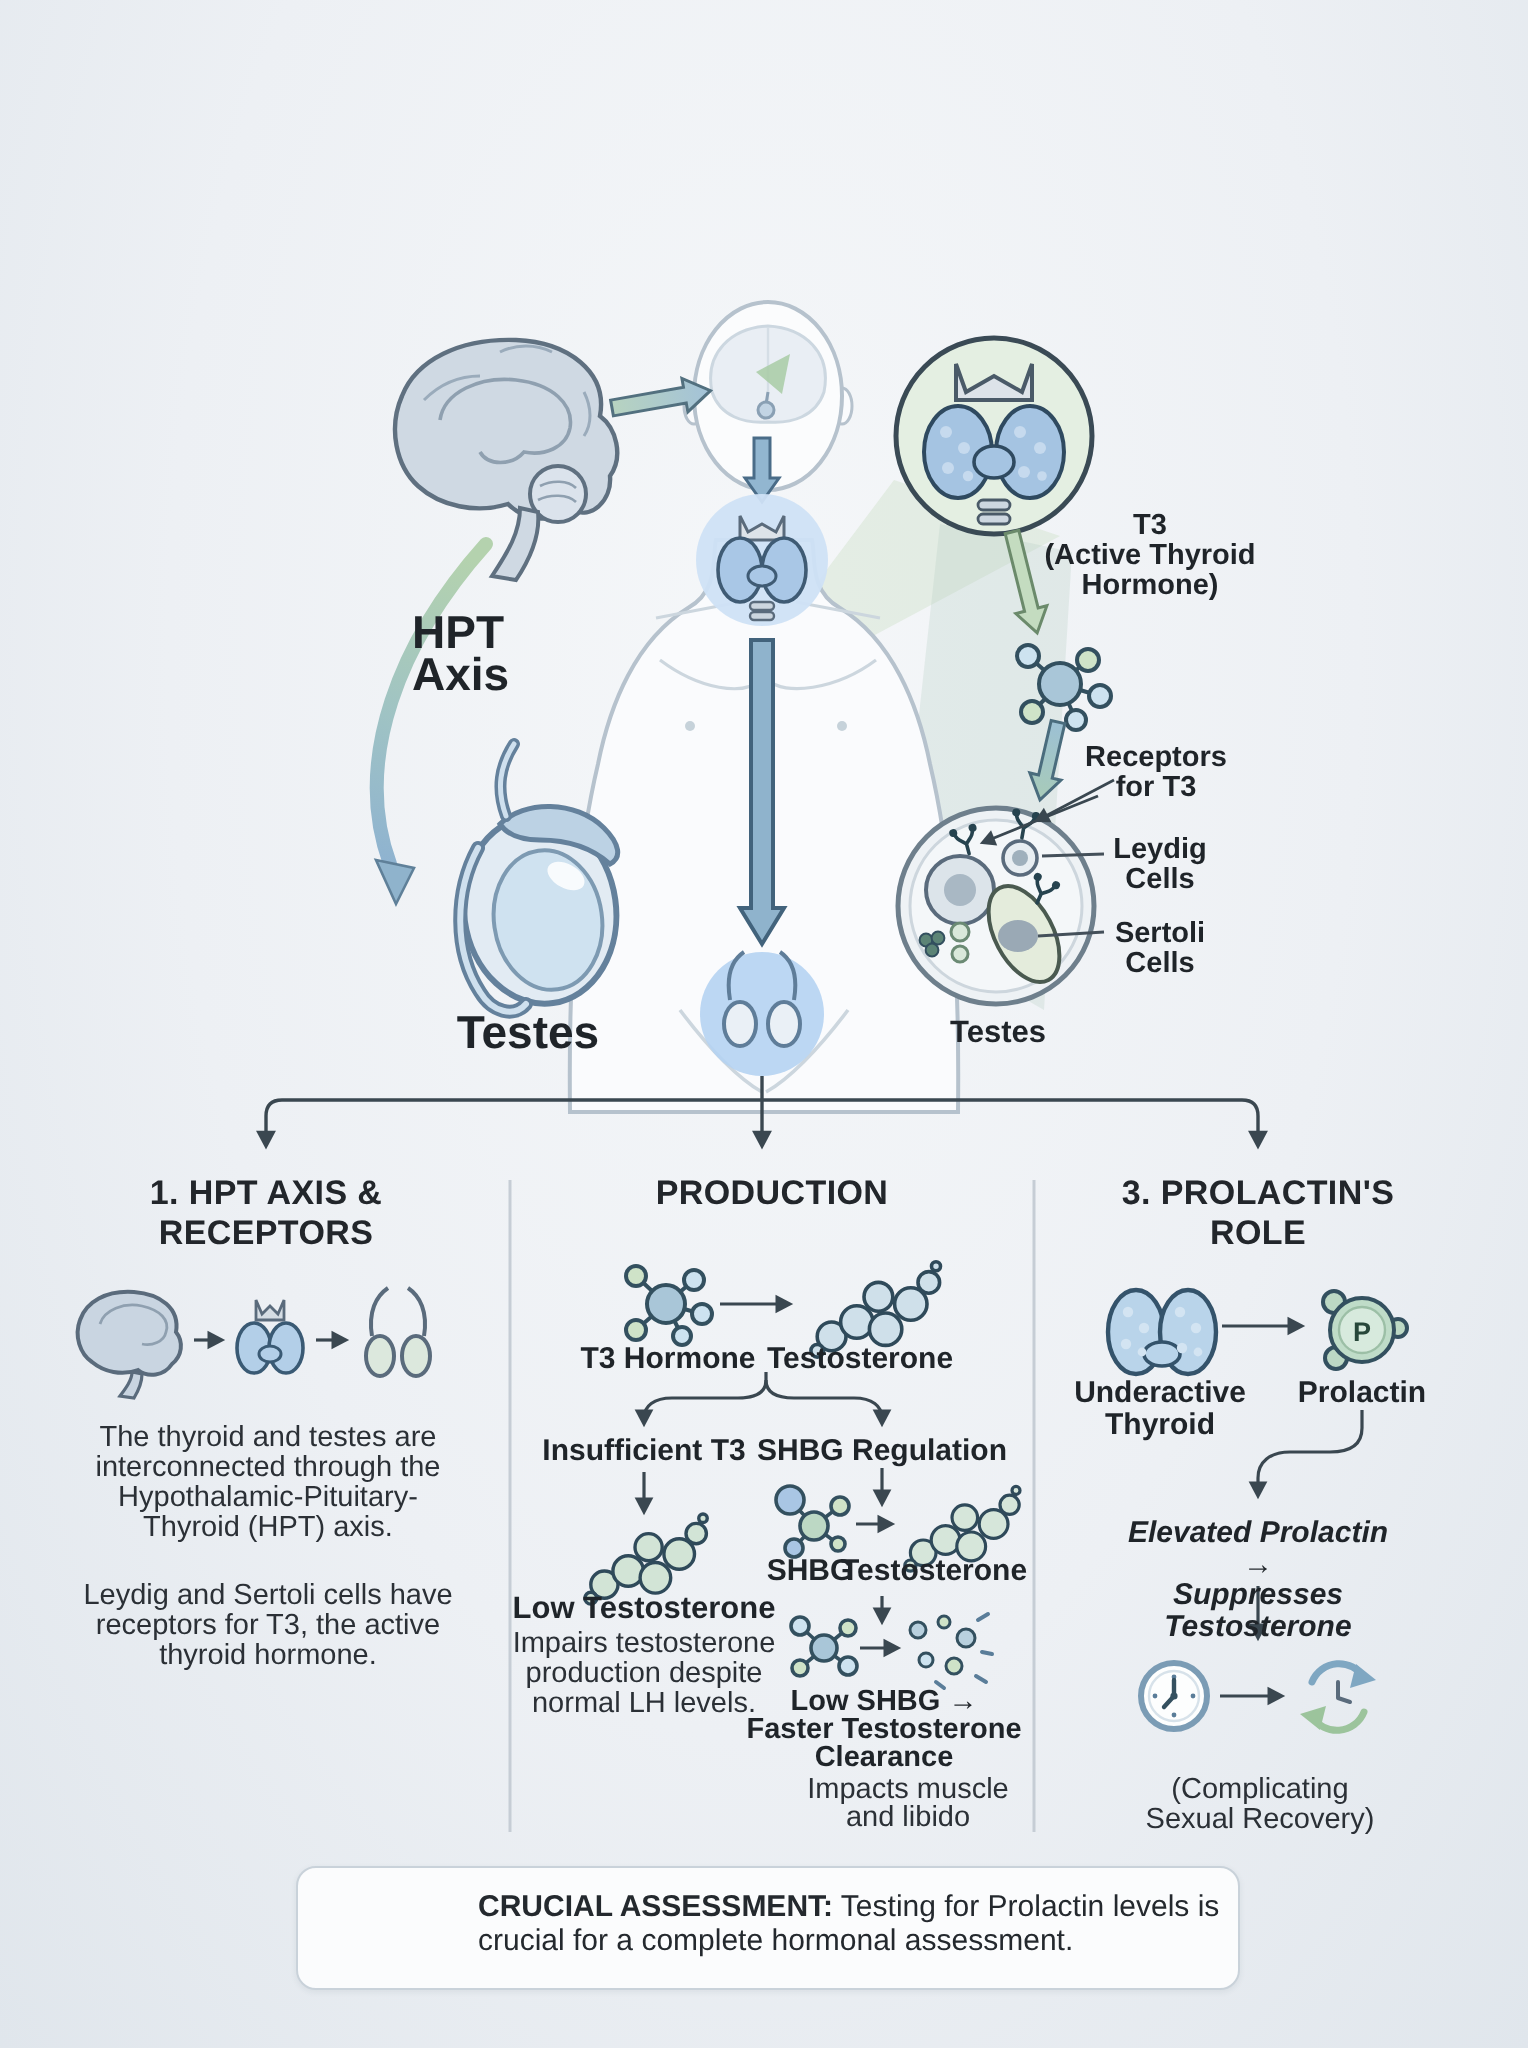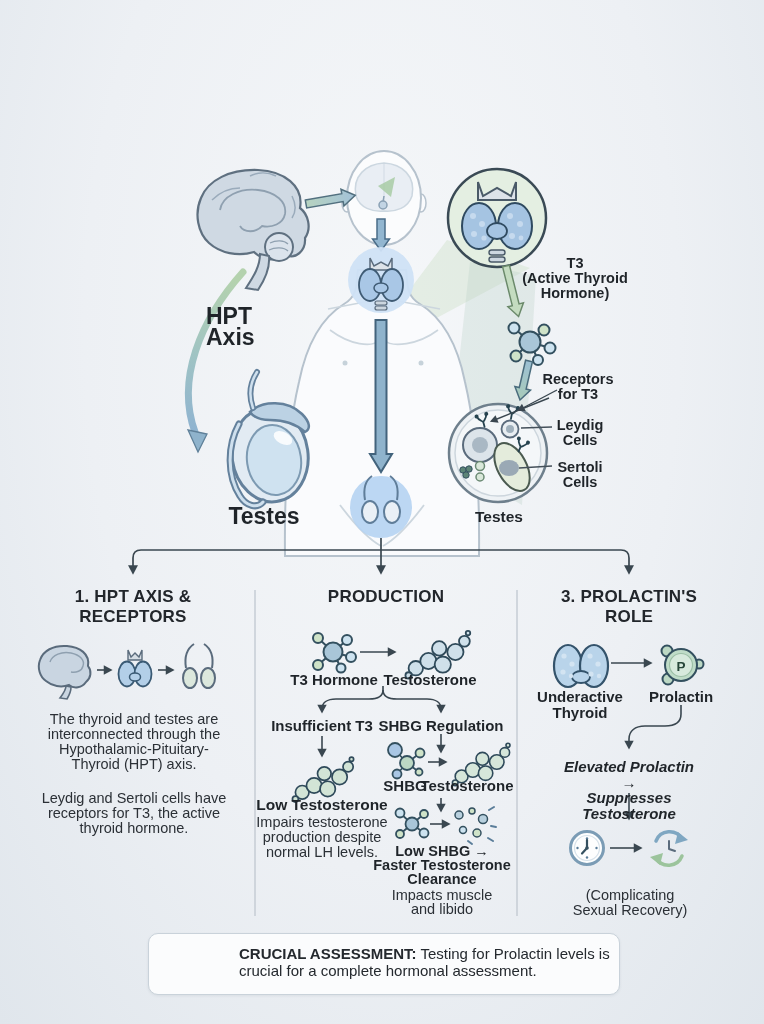--- a/index.html
+++ b/index.html
@@ -392,21 +392,21 @@
   <div class="abs ctr lbl" style="left:441px;top:718px;">SHBG Regulation</div>
   <div class="abs ctr lbl" style="left:322px;top:797px;font-size:15.5px;">Low Testosterone</div>
   <div class="abs ctr txt" style="left:322px;top:815px;width:152px;">Impairs testosterone production despite normal LH levels.</div>
   <div class="abs ctr lbl" style="left:405px;top:778px;">SHBG</div>
   <div class="abs ctr lbl" style="left:467px;top:778px;">Testosterone</div>
   <div class="abs ctr lbl sm" style="left:442px;top:844px;line-height:14px;">
     <div>Low SHBG →</div>
     <div>Faster Testosterone</div>
     <div>Clearance</div>
   </div>
-  <div class="abs ctr txt" style="left:442px;top:888px;line-height:14px;text-align:center;">
+  <div class="abs ctr txt" style="left:454px;top:888px;line-height:14px;text-align:center;">
     <div>Impacts muscle</div>
     <div>and libido</div>
   </div>
 
   <div class="abs ctr lbl" style="left:580px;top:689px;">
     <div>Underactive</div>
       <div>Thyroid</div>
   </div>
   <div class="abs ctr lbl" style="left:681px;top:689px;">Prolactin</div>
   <div class="abs ctr lbl" style="left:629px;top:759px;font-style:italic;">

